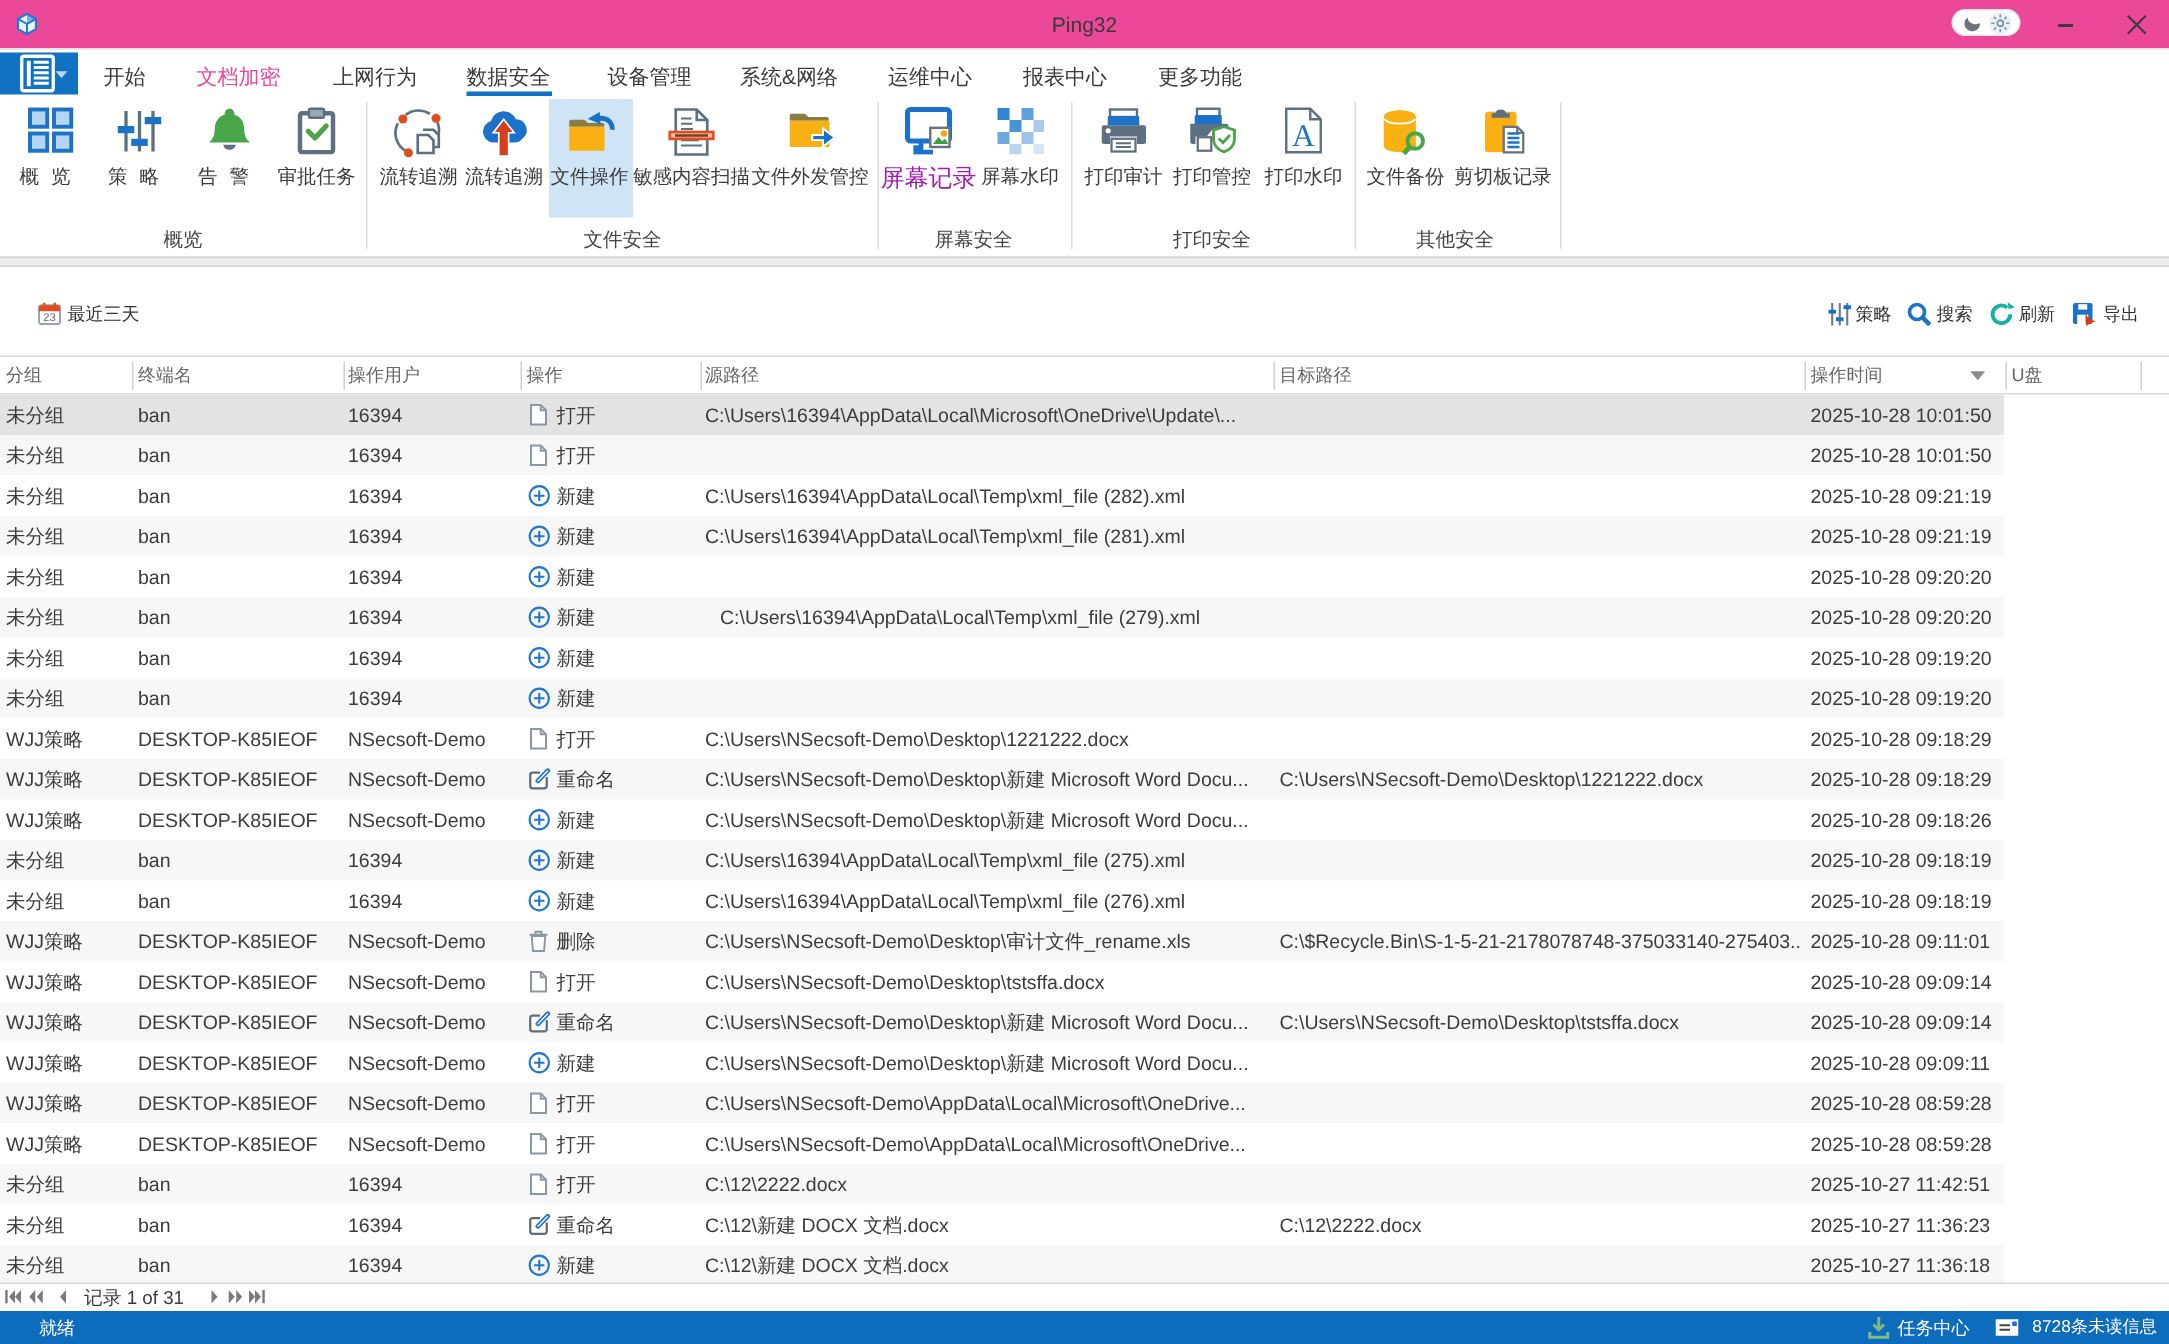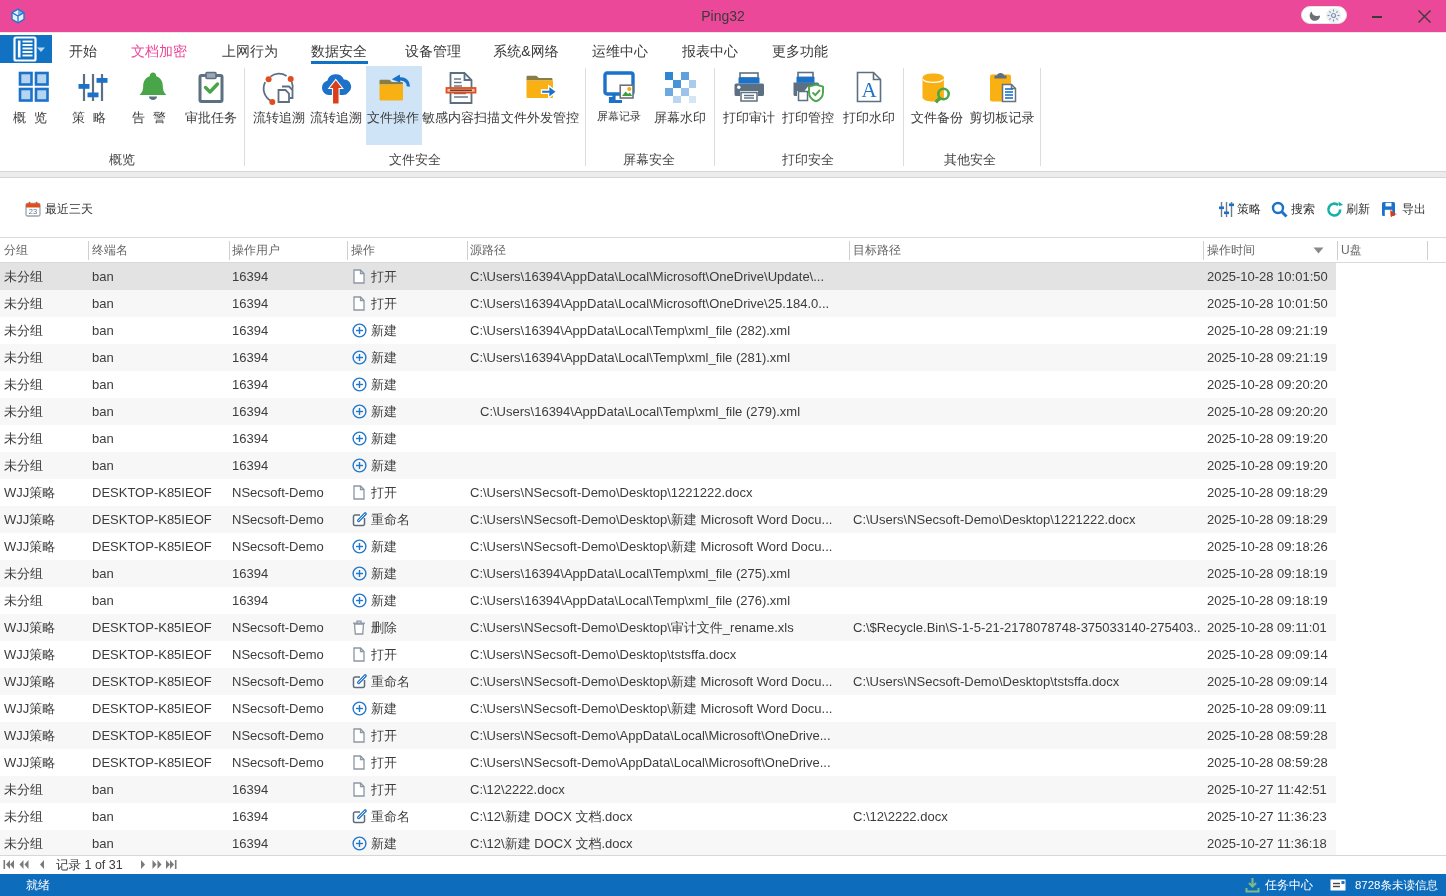--- a/index.html
+++ b/index.html
@@ -182,21 +182,21 @@
       <div class="abs" style="left:540px;top:45px;transform:translateX(-50%);font-size:13px;color:#3c3c3c;white-space:nowrap;">文件外发管控</div>
       <div class="abs" style="left:619px;top:7px;transform:translateX(-50%)">
         <svg width="32" height="32" viewBox="0 0 32 32">
 <rect x="2" y="2" width="28" height="21" rx="2" fill="none" stroke="#1b72c8" stroke-width="3.4"></rect>
 <path d="M11 23v4.5H7.5v3H19" fill="none" stroke="#1b72c8" stroke-width="3.2"></path>
 <rect x="17.2" y="14.2" width="12.8" height="12.8" fill="#fff" stroke="#68727c" stroke-width="1.6"></rect>
 <circle cx="26.3" cy="18" r="2.1" fill="#f7a80d"></circle>
 <path d="M19 25l3.6-4.6 2.5 2.7 1.8-1.7 2.3 3.6z" fill="#3f9c3f"></path>
         </svg>
       </div>
-      <div class="abs" style="left:619px;top:45px;transform:translateX(-50%);font-size:11px;color:#404040;white-space:nowrap;">屏幕记录</div>
+      <div class="abs" style="left:619px;top:45px;transform:translateX(-50%);font-size:16px;color:#a21caf;white-space:nowrap;">屏幕记录</div>
       <div class="abs" style="left:680px;top:7px;transform:translateX(-50%)">
         <svg width="32" height="32" viewBox="0 0 32 32">
 <g>
 <rect x="1" y="1" width="8" height="8" fill="#2e86d1"></rect>
 <rect x="17" y="1" width="8" height="8" fill="#5ea1dc"></rect>
 <rect x="9" y="9" width="8" height="8" fill="#4894d6"></rect>
 <rect x="25" y="9" width="7" height="8" fill="#a8cbec"></rect>
 <rect x="1" y="17" width="8" height="8" fill="#6ba9de"></rect>
 <rect x="17" y="17" width="8" height="8" fill="#9cc3e9"></rect>
 <rect x="9" y="25" width="8" height="7" fill="#b9d5ef"></rect>
@@ -364,21 +364,20 @@
         <div class="abs" style="left:4px;top:0">未分组</div>
 <div class="abs" style="left:92px;top:0">ban</div>
 <div class="abs" style="left:232px;top:0">16394</div>
 <div class="abs" style="left:352px;top:6px">
           <svg width="14" height="15" viewBox="0 0 14 15">
 <path d="M2 1h6.5l3.5 3.5V14H2z" fill="#fff" stroke="#8a97a5" stroke-width="1.3"></path>
 <path d="M8.5 1v3.5H12" fill="none" stroke="#8a97a5" stroke-width="1.3"></path>
           </svg>
         </div>
 <div class="abs" style="left:371px;top:0">打开</div>
-<div class="abs" style="left:470px;top:0;width:378px;overflow:hidden;white-space:nowrap">C:\Users\16394\AppData\Local\Microsoft\OneDrive\25.184.0...</div>
 <div class="abs" style="left:853px;top:0;width:348px;overflow:hidden;white-space:nowrap"></div>
 <div class="abs" style="left:1207px;top:0">2025-10-28 10:01:50</div>
       </div>
       <div class="abs" style="left:0;top:54px;width:1446px;height:27px;background:#fff;font-size:13px;color:#3c3c3c;line-height:27px;white-space:nowrap">
         <div class="abs" style="left:4px;top:0">未分组</div>
 <div class="abs" style="left:92px;top:0">ban</div>
 <div class="abs" style="left:232px;top:0">16394</div>
 <div class="abs" style="left:352px;top:6px">
           <svg width="15" height="15" viewBox="0 0 15 15">
 <circle cx="7.5" cy="7.5" r="6.4" fill="none" stroke="#2277cc" stroke-width="1.4"></circle>

